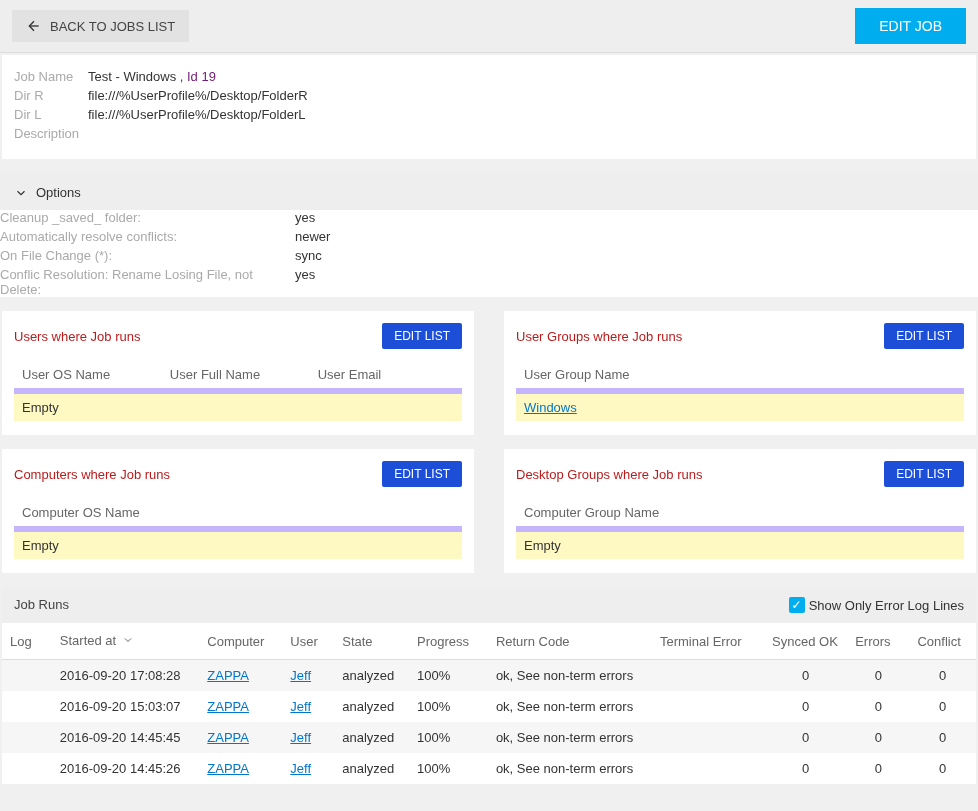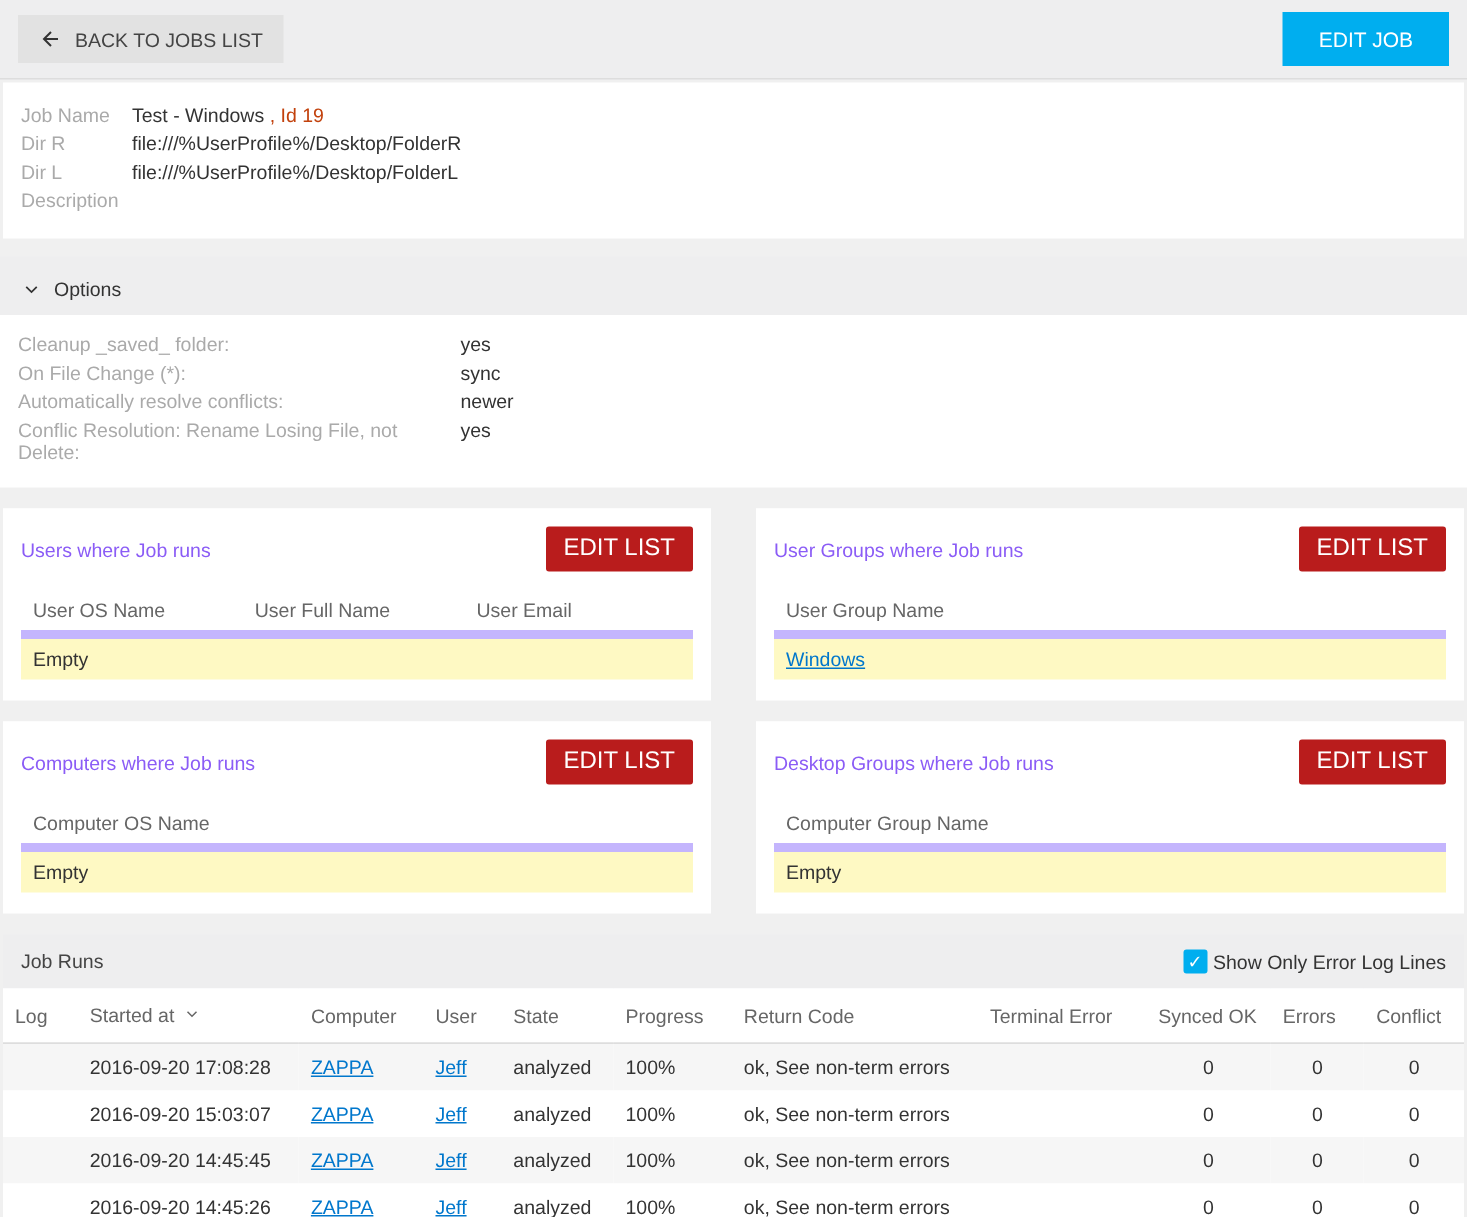--- a/index.html
+++ b/index.html
@@ -5,32 +5,32 @@
 * { box-sizing: border-box; margin: 0; padding: 0; }
 body { font-family: Arial, Helvetica, sans-serif; font-size: 13px; background: #f0f0f0; color: #333; width: 978px; }
 .topbar { background: #eeeeef; padding: 8px 12px; display: flex; justify-content: space-between; align-items: center; border-bottom: 1px solid #ddd; }
 .back-btn { background: #e2e2e2; border: none; padding: 8px 14px; font-size: 13px; color: #444; display: flex; align-items: center; gap: 8px; cursor: pointer; }
 .back-btn svg { width: 16px; height: 16px; }
 .edit-job-btn { background: #00aeef; color: #fff; border: none; padding: 10px 24px; font-size: 14px; cursor: pointer; }
 .panel { background: #fff; margin: 2px 2px 12px 2px; padding: 14px 12px; }
 .info-row { display: flex; margin-bottom: 4px; font-size: 13px; }
 .info-label { width: 74px; color: #aaa; flex-shrink: 0; }
 .info-value { color: #333; }
-.info-value .id-label { color: #c2410c; }
+.info-value .id-label { color: #701a75; }
 .options-header { display: flex; align-items: center; gap: 8px; padding: 14px 12px 10px 14px; background: #eeeeef; cursor: pointer; }
 .options-header svg { width: 14px; height: 14px; }
-.options-body { background: #fff; padding: 12px; }
+.options-body { background: #fff; }
 .opt-row { display: flex; margin-bottom: 4px; }
 .opt-label { width: 295px; color: #aaa; }
 .opt-value { color: #333; }
 .two-col { display: flex; gap: 30px; margin: 14px 2px 0 2px; }
 .card { flex: 1; background: #fff; }
 .card-header { display: flex; justify-content: space-between; align-items: center; padding: 12px 12px 12px 12px; background: #fff; }
-.card-title { font-size: 13px; color: #8b5cf6; }
-.edit-list-btn { background: #b91c1c; color: #fff; border: none; padding: 6px 12px; font-size: 16px; cursor: pointer; border-radius: 2px; }
+.card-title { font-size: 13px; color: #b91c1c; }
+.edit-list-btn { background: #1d4ed8; color: #fff; border: none; padding: 6px 12px; font-size: 12px; cursor: pointer; border-radius: 2px; }
 .mini-table { width: calc(100% - 24px); margin: 0 12px 14px 12px; border-collapse: collapse; font-size: 13px; }
 .mini-table th { text-align: left; color: #666; font-weight: normal; padding: 6px 8px; border-bottom: 6px solid #c4b5fd; }
 .mini-table td { padding: 6px 8px; }
 .mini-table tbody tr { background: #fef9c3; }
 .link { color: #0077cc; text-decoration: underline; cursor: pointer; }
 .runs-section { margin: 14px 2px 0 2px; }
 .runs-header { display: flex; justify-content: space-between; align-items: flex-start; padding: 10px 12px; background: #eeeeef; }
 .runs-title { font-size: 13px; color: #444; }
 .checkbox-wrap { display: flex; align-items: center; gap: 4px; color: #333; }
 .checkbox { width: 16px; height: 16px; background: #00aeef; display: inline-flex; align-items: center; justify-content: center; border-radius: 2px; color: #fff; font-size: 12px; }
@@ -84,26 +84,26 @@
       <path d="M6 9l6 6 6-6"></path>
     </svg>
   <span>Options</span>
 </div>
 <div class="options-body">
   <div class="opt-row">
       <span class="opt-label">Cleanup _saved_ folder:</span>
       <span class="opt-value">yes</span>
     </div>
   <div class="opt-row">
+      <span class="opt-label">Automatically resolve conflicts:</span>
+      <span class="opt-value">newer</span>
+    </div>
+  <div class="opt-row">
       <span class="opt-label">On File Change (*):</span>
       <span class="opt-value">sync</span>
-    </div>
-  <div class="opt-row">
-      <span class="opt-label">Automatically resolve conflicts:</span>
-      <span class="opt-value">newer</span>
     </div>
   <div class="opt-row">
       <span class="opt-label">Conflic Resolution: Rename Losing File, not Delete:</span>
       <span class="opt-value">yes</span>
     </div>
 </div>
 
 <div class="two-col">
   <div class="card">
     <div class="card-header">

